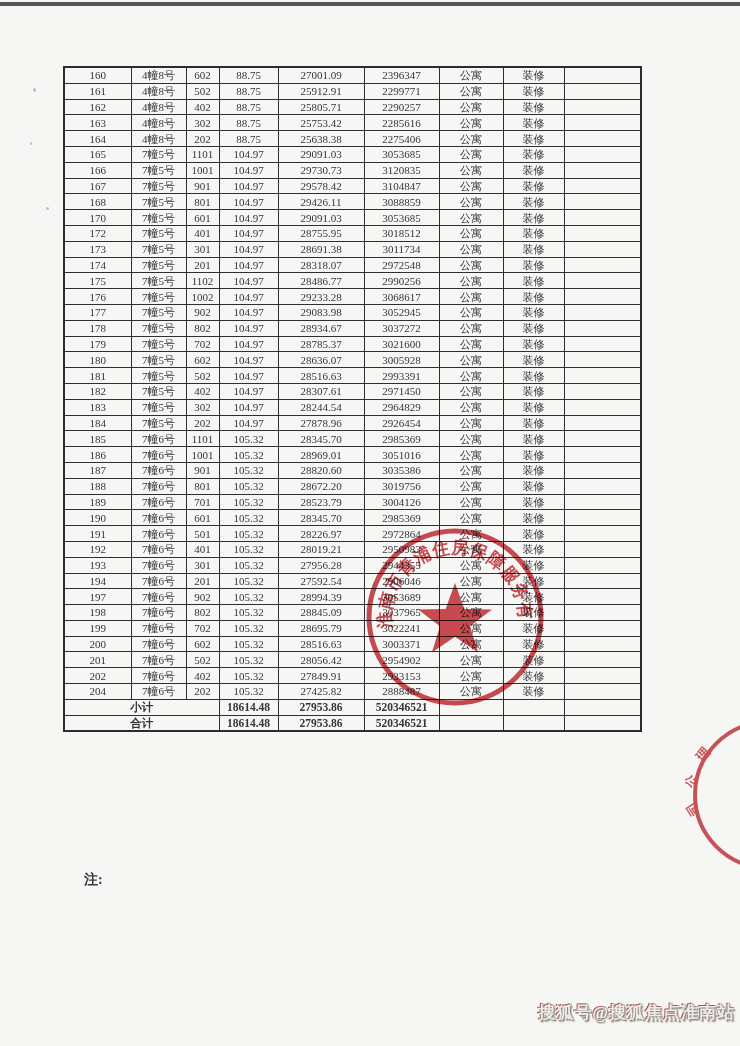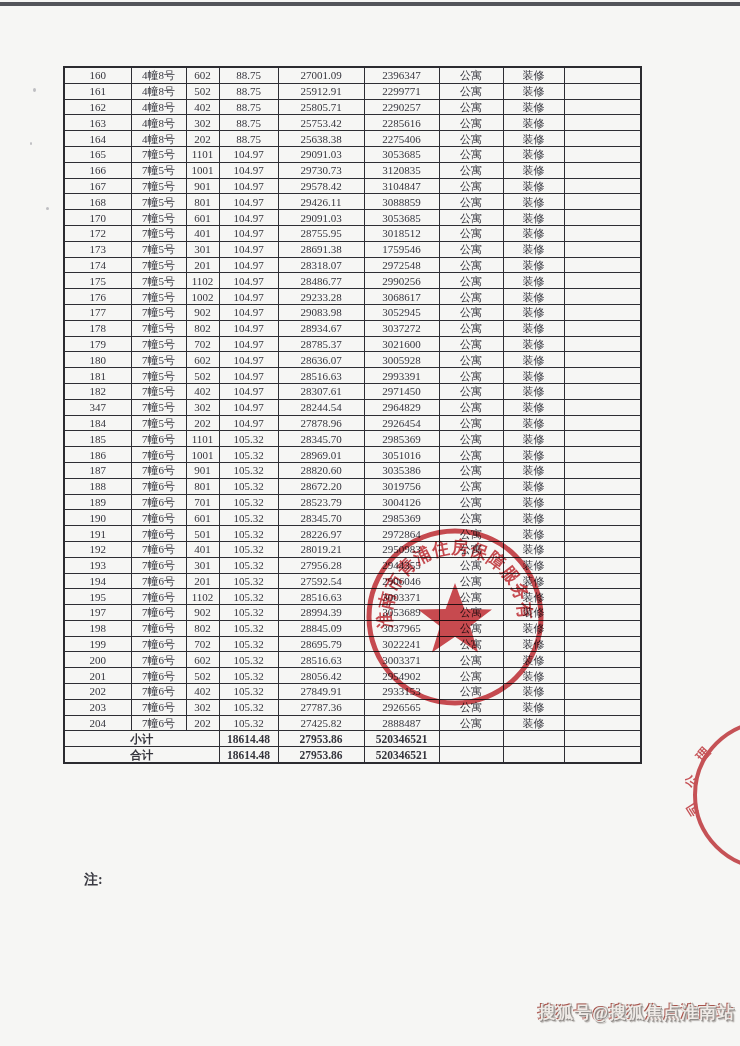--- a/index.html
+++ b/index.html
@@ -169,21 +169,21 @@
           <td>公寓</td>
           <td>装修</td>
           <td></td>
         </tr>
         <tr>
           <td>173</td>
           <td>7幢5号</td>
           <td>301</td>
           <td>104.97</td>
           <td>28691.38</td>
-          <td>1759546</td>
+          <td>3011734</td>
           <td>公寓</td>
           <td>装修</td>
           <td></td>
         </tr>
         <tr>
           <td>174</td>
           <td>7幢5号</td>
           <td>201</td>
           <td>104.97</td>
           <td>28318.07</td>
@@ -274,21 +274,21 @@
           <td>7幢5号</td>
           <td>402</td>
           <td>104.97</td>
           <td>28307.61</td>
           <td>2971450</td>
           <td>公寓</td>
           <td>装修</td>
           <td></td>
         </tr>
         <tr>
-          <td>347</td>
+          <td>183</td>
           <td>7幢5号</td>
           <td>302</td>
           <td>104.97</td>
           <td>28244.54</td>
           <td>2964829</td>
           <td>公寓</td>
           <td>装修</td>
           <td></td>
         </tr>
         <tr>
@@ -406,103 +406,81 @@
           <td>7幢6号</td>
           <td>201</td>
           <td>105.32</td>
           <td>27592.54</td>
           <td>2906046</td>
           <td>公寓</td>
           <td>装修</td>
           <td></td>
         </tr>
         <tr>
-          <td>195</td>
-          <td>7幢6号</td>
-          <td>1102</td>
+          <td>197</td>
+          <td>7幢6号</td>
+          <td>902</td>
+          <td>105.32</td>
+          <td>28994.39</td>
+          <td>3053689</td>
+          <td>公寓</td>
+          <td>装修</td>
+          <td></td>
+        </tr>
+        <tr>
+          <td>198</td>
+          <td>7幢6号</td>
+          <td>802</td>
+          <td>105.32</td>
+          <td>28845.09</td>
+          <td>3037965</td>
+          <td>公寓</td>
+          <td>装修</td>
+          <td></td>
+        </tr>
+        <tr>
+          <td>199</td>
+          <td>7幢6号</td>
+          <td>702</td>
+          <td>105.32</td>
+          <td>28695.79</td>
+          <td>3022241</td>
+          <td>公寓</td>
+          <td>装修</td>
+          <td></td>
+        </tr>
+        <tr>
+          <td>200</td>
+          <td>7幢6号</td>
+          <td>602</td>
           <td>105.32</td>
           <td>28516.63</td>
           <td>3003371</td>
           <td>公寓</td>
           <td>装修</td>
           <td></td>
         </tr>
         <tr>
-          <td>197</td>
-          <td>7幢6号</td>
-          <td>902</td>
-          <td>105.32</td>
-          <td>28994.39</td>
-          <td>3053689</td>
-          <td>公寓</td>
-          <td>装修</td>
-          <td></td>
-        </tr>
-        <tr>
-          <td>198</td>
-          <td>7幢6号</td>
-          <td>802</td>
-          <td>105.32</td>
-          <td>28845.09</td>
-          <td>3037965</td>
-          <td>公寓</td>
-          <td>装修</td>
-          <td></td>
-        </tr>
-        <tr>
-          <td>199</td>
-          <td>7幢6号</td>
-          <td>702</td>
-          <td>105.32</td>
-          <td>28695.79</td>
-          <td>3022241</td>
-          <td>公寓</td>
-          <td>装修</td>
-          <td></td>
-        </tr>
-        <tr>
-          <td>200</td>
-          <td>7幢6号</td>
-          <td>602</td>
-          <td>105.32</td>
-          <td>28516.63</td>
-          <td>3003371</td>
-          <td>公寓</td>
-          <td>装修</td>
-          <td></td>
-        </tr>
-        <tr>
           <td>201</td>
           <td>7幢6号</td>
           <td>502</td>
           <td>105.32</td>
           <td>28056.42</td>
           <td>2954902</td>
           <td>公寓</td>
           <td>装修</td>
           <td></td>
         </tr>
         <tr>
           <td>202</td>
           <td>7幢6号</td>
           <td>402</td>
           <td>105.32</td>
           <td>27849.91</td>
           <td>2933153</td>
-          <td>公寓</td>
-          <td>装修</td>
-          <td></td>
-        </tr>
-        <tr>
-          <td>203</td>
-          <td>7幢6号</td>
-          <td>302</td>
-          <td>105.32</td>
-          <td>27787.36</td>
-          <td>2926565</td>
           <td>公寓</td>
           <td>装修</td>
           <td></td>
         </tr>
         <tr>
           <td>204</td>
           <td>7幢6号</td>
           <td>202</td>
           <td>105.32</td>
           <td>27425.82</td>

